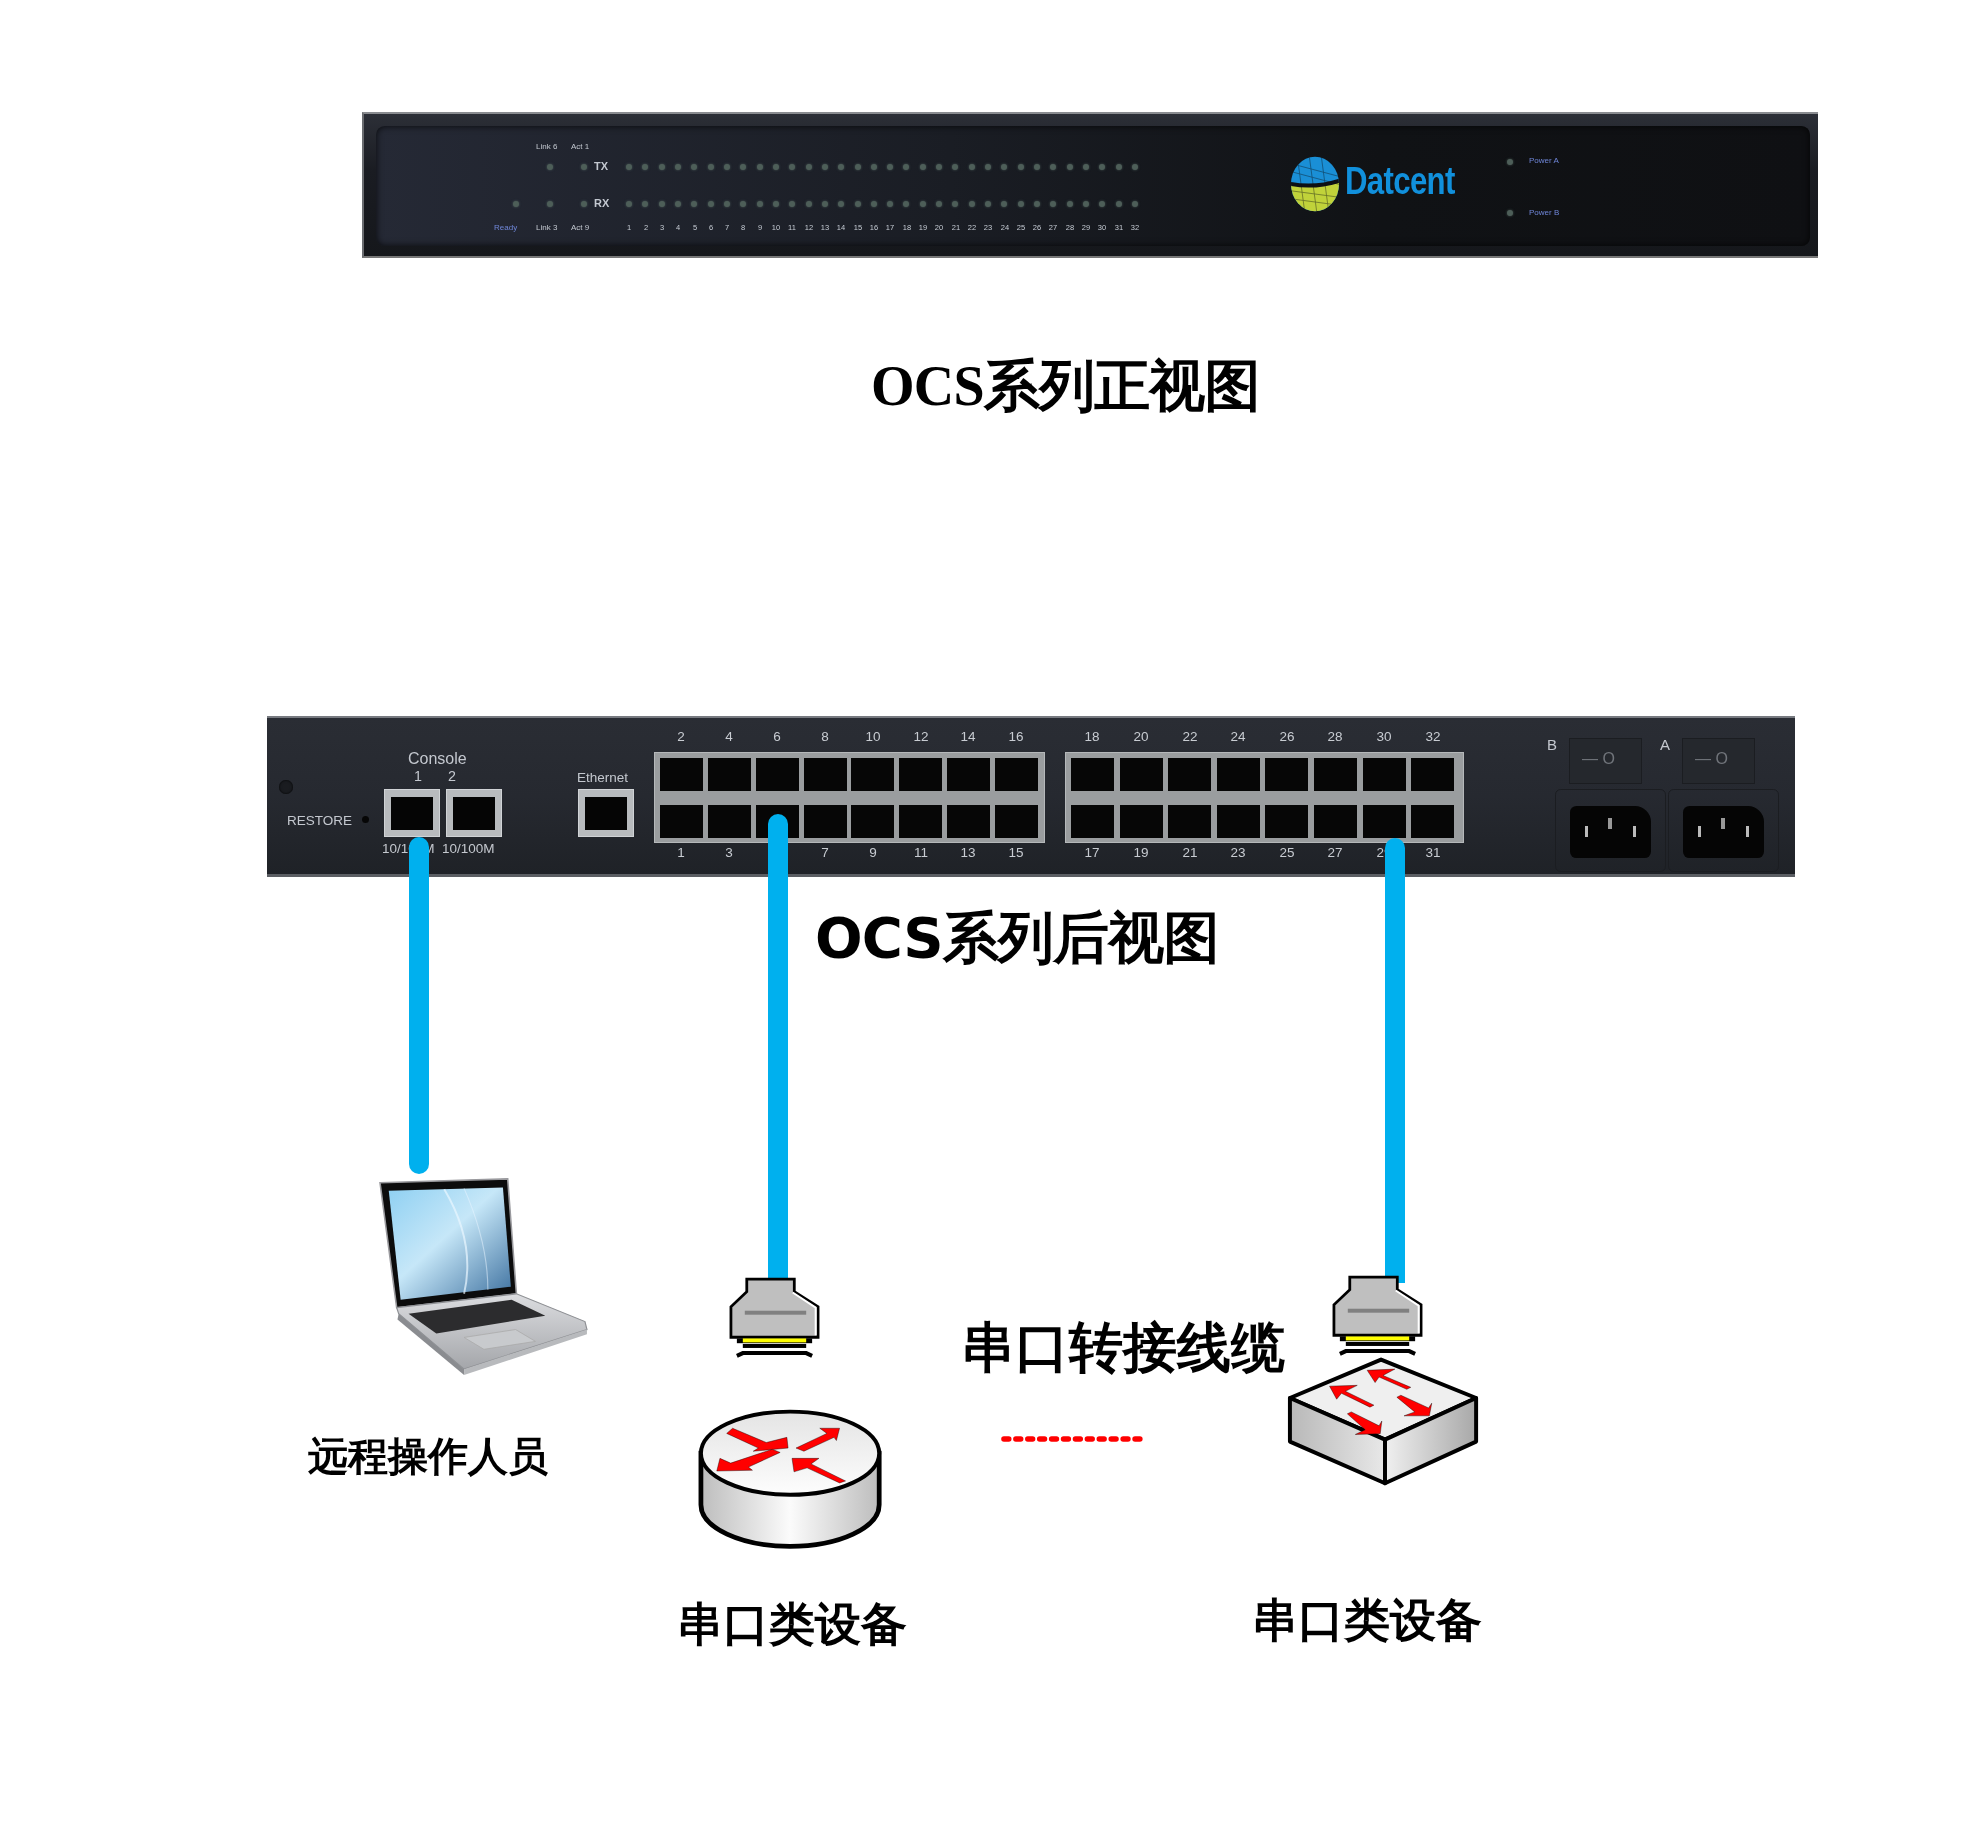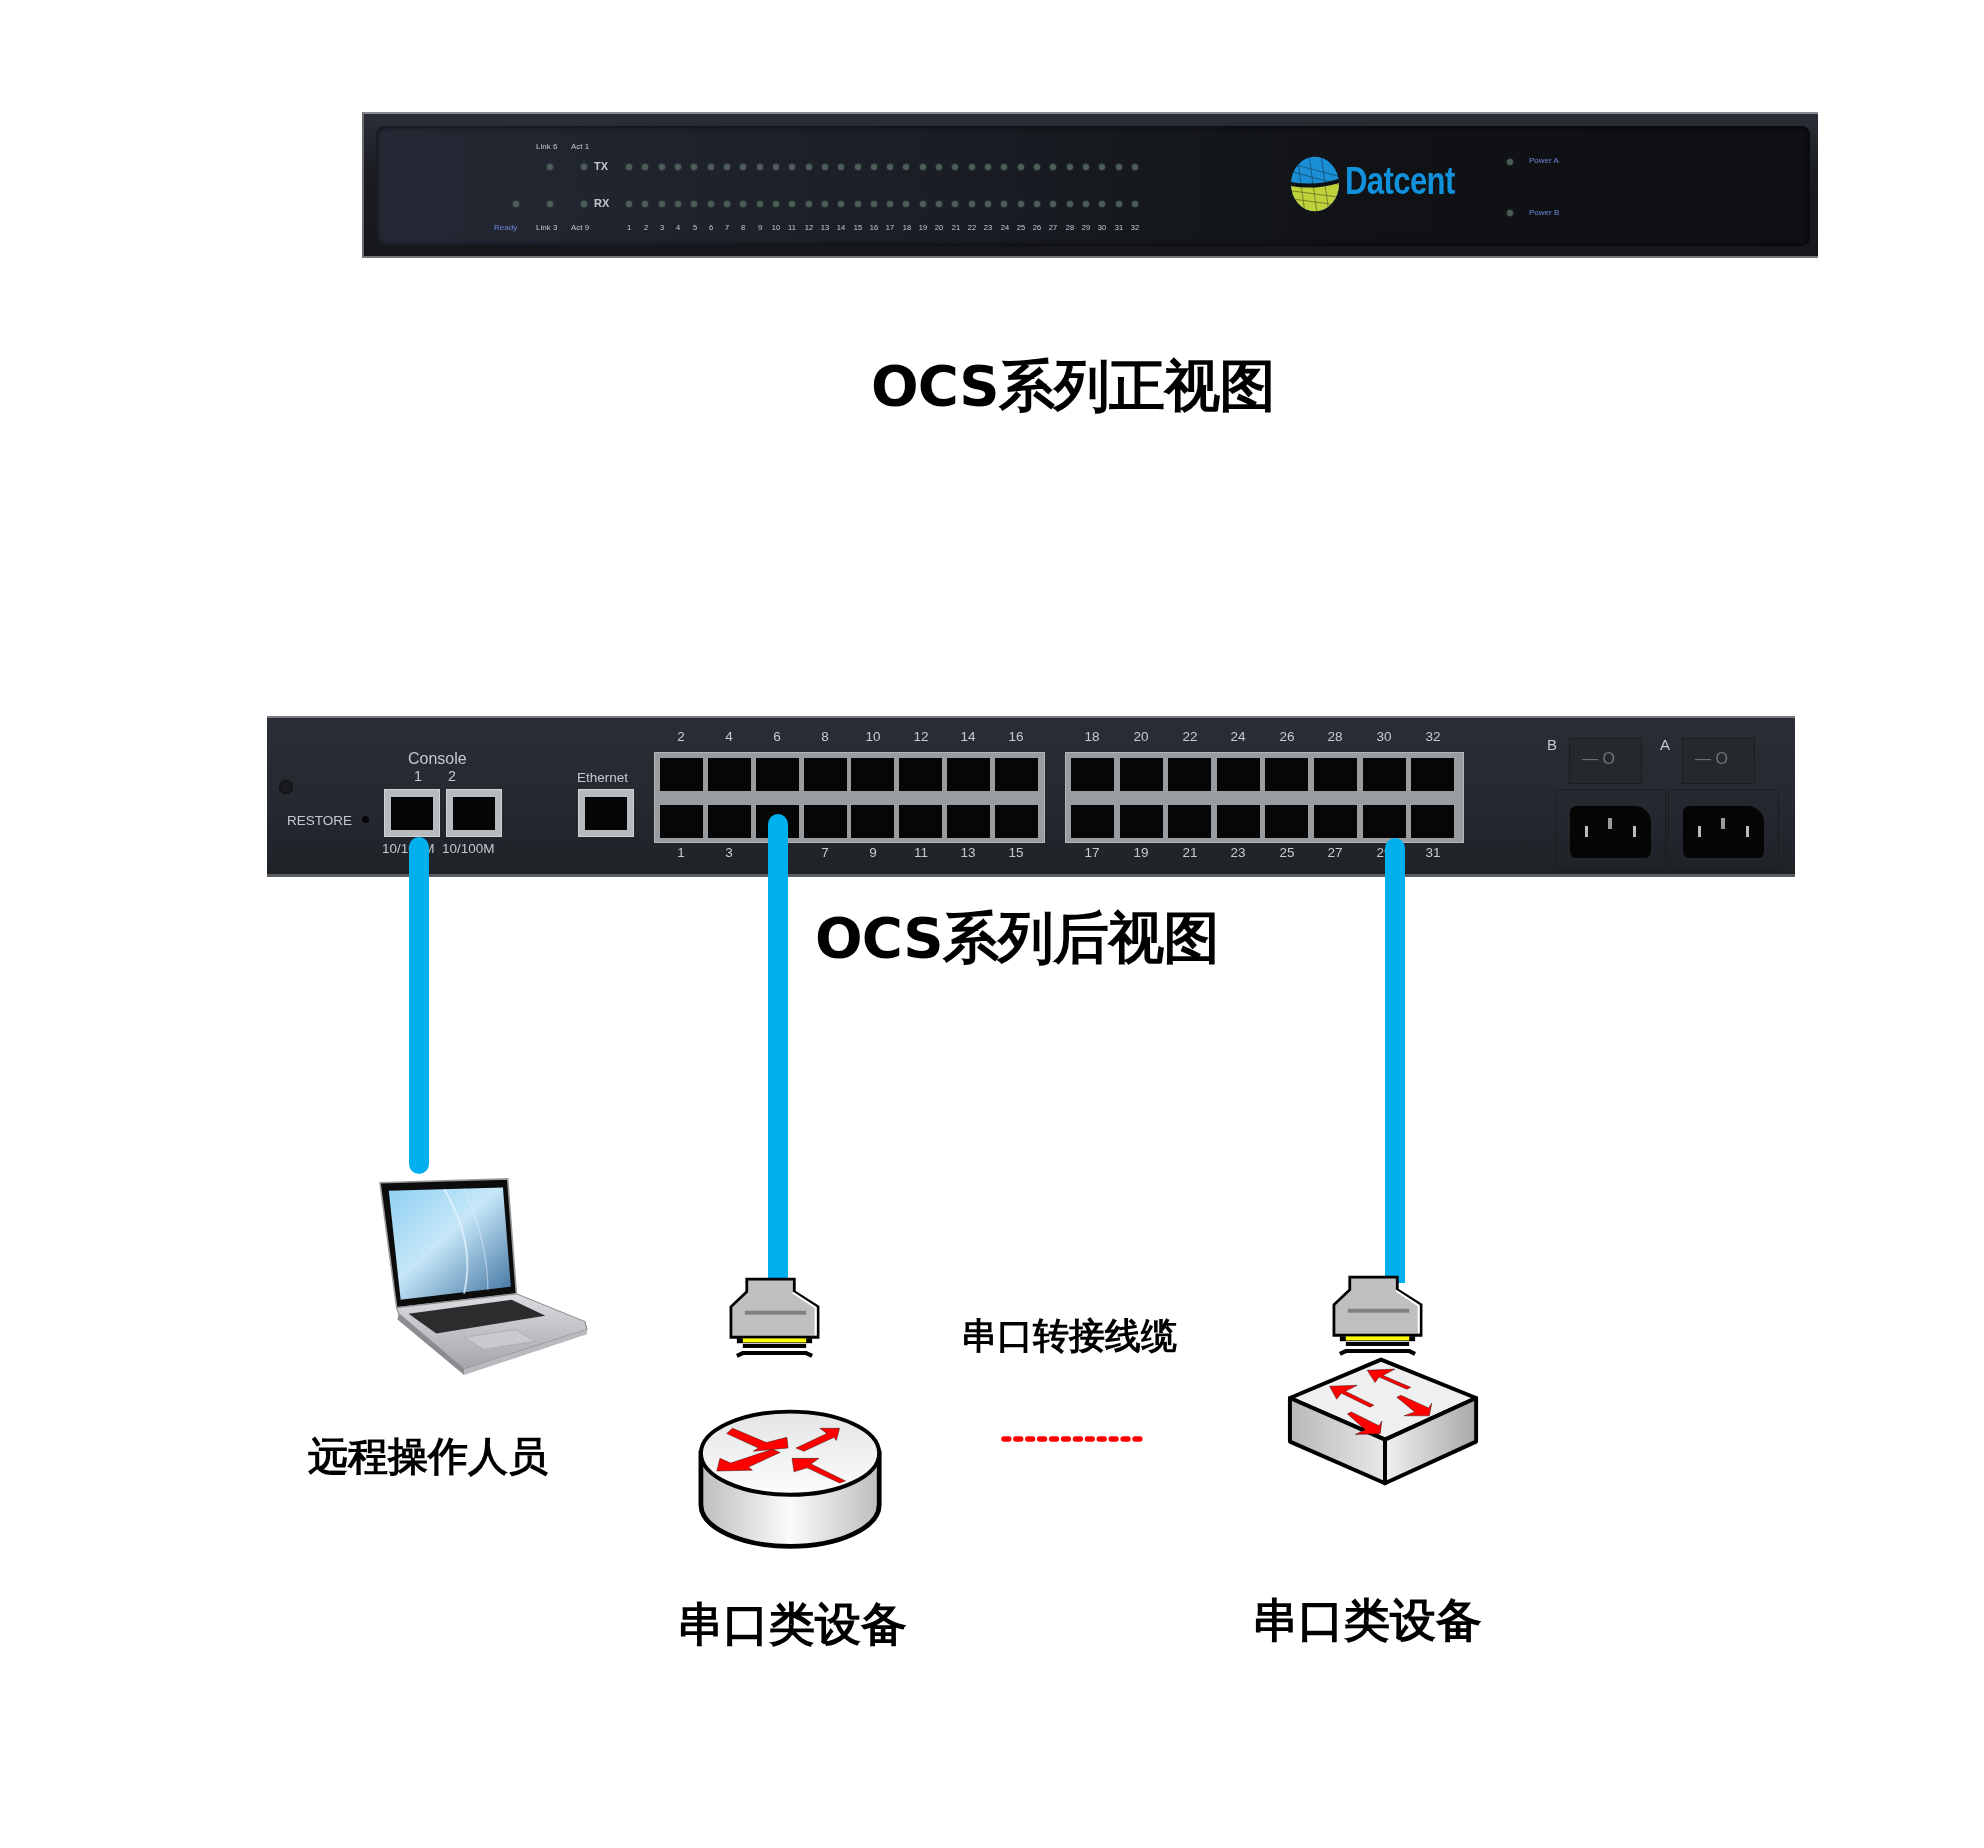--- a/index.html
+++ b/index.html
@@ -172,21 +172,21 @@
     </svg>
     <span id="brand-text" style="left:969px; top:34px;">Datcent</span>
 
     <div class="led" style="left:1131px; top:33px;"></div>
     <span class="fp-text blue" style="left:1153px; top:30px;">Power A</span>
     <div class="led" style="left:1131px; top:84px;"></div>
     <span class="fp-text blue" style="left:1153px; top:82px;">Power B</span>
   </div>
 </div>
 
-<div class="abs title" style="left:871px; top:349px; font-size:56px;">OCS系列正视图</div>
+<div class="abs title" style="left:871px; top:349px; font-size:56px;font-family:Liberation Serif, serif;">OCS系列正视图</div>
 
 <div id="back-panel" class="abs">
   <div class="abs" style="left:12px; top:62px; width:13.5px; height:13.5px; border-radius:50%; background:#1a1c20; box-shadow:inset 0 0 2.4px #000;"></div>
   <span class="bp-text" style="left:20px; top:95px; font-size:13.5px;">RESTORE</span>
   <div class="abs" style="left:95px; top:98px; width:7.1px; height:7.1px; border-radius:50%; background:#060606;"></div>
 
   <span class="bp-text" style="left:141px; top:32px; font-size:16px;">Console</span>
   <span class="bp-text" style="left:147px; top:50px; font-size:14.3px;">1</span>
   <span class="bp-text" style="left:181px; top:50px; font-size:14.3px;">2</span>
   <div class="rj45" style="left:117px; top:71px; width:56px; height:48px;">
@@ -338,21 +338,21 @@
 <svg class="abs" style="left:1322px; top:1262px;" width="111" height="99" viewBox="0 0 280 250">
   <path d="M70 38 L190 38 L190 70 L250 108 L250 185 L30 185 L30 108 L70 70 Z" fill="#bfbfbf" stroke="#000" stroke-width="7"></path>
   <path d="M186 72 L244 110 L244 180" stroke="#fff" stroke-width="5" fill="none"></path>
   <rect x="65" y="118" width="155" height="10" fill="#808080"></rect>
   <rect x="45" y="188" width="190" height="12" fill="#000"></rect>
   <rect x="60" y="188" width="160" height="10" fill="#ffff00"></rect>
   <rect x="60" y="202" width="160" height="10" fill="#000"></rect>
   <path d="M45 232 L60 225 L220 225 L235 232" stroke="#000" stroke-width="10" fill="none"></path>
 </svg>
 
-<div class="abs cn-label" style="left:961px; top:1312px; font-size:36px;">串口转接线缆</div>
+<div class="abs cn-label" style="left:961px; top:1312px; font-size:54px;">串口转接线缆</div>
 <svg class="abs" style="left:1000px; top:1433px;" width="147" height="12" viewBox="0 0 370 30">
   <line x1="10" y1="15" x2="360" y2="15" stroke="#ff0000" stroke-width="14" stroke-linecap="round" stroke-dasharray="12 18"></line>
 </svg>
 
 <svg class="abs" style="left:693px; top:1356px;" width="206" height="238" viewBox="0 0 520 600">
   <defs>
     <linearGradient id="rside" x1="0" y1="0" x2="1" y2="0">
       <stop offset="0" stop-color="#bdbdbd"></stop>
       <stop offset="0.5" stop-color="#fbfbfb"></stop>
       <stop offset="1" stop-color="#bdbdbd"></stop>

